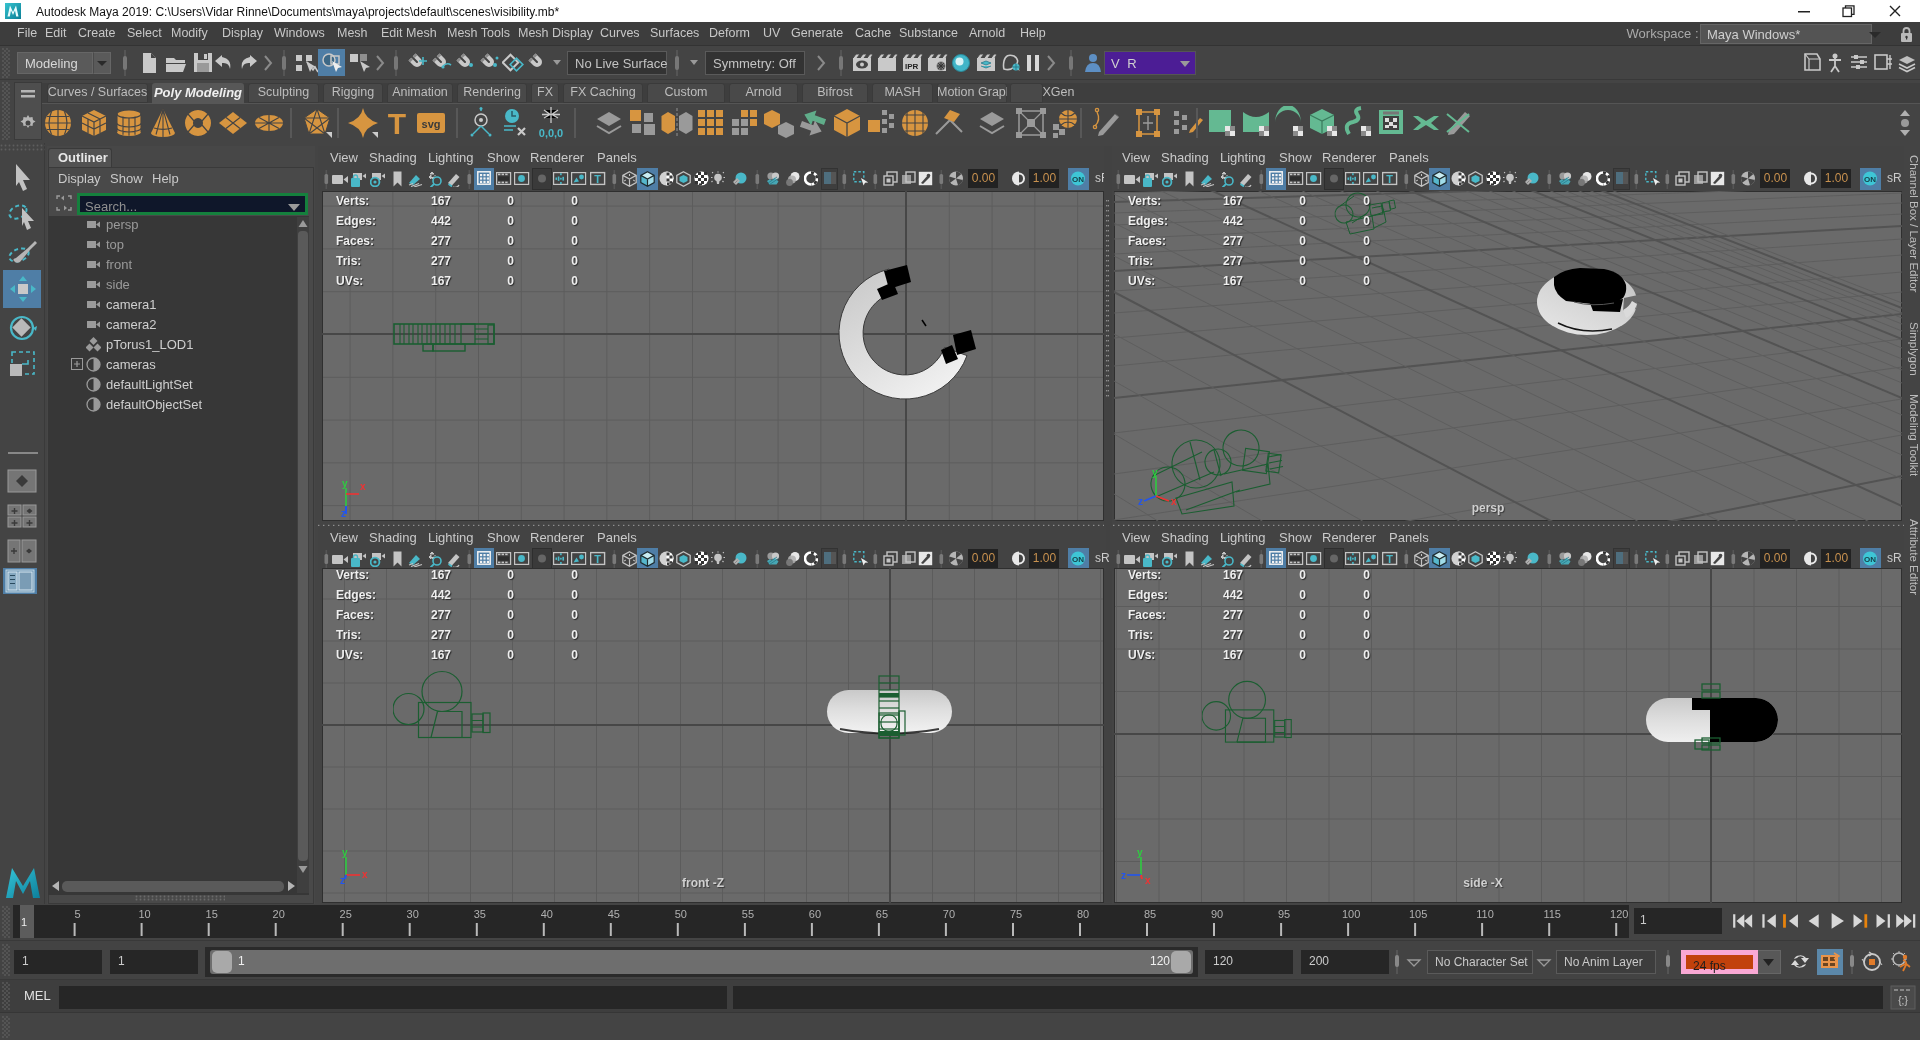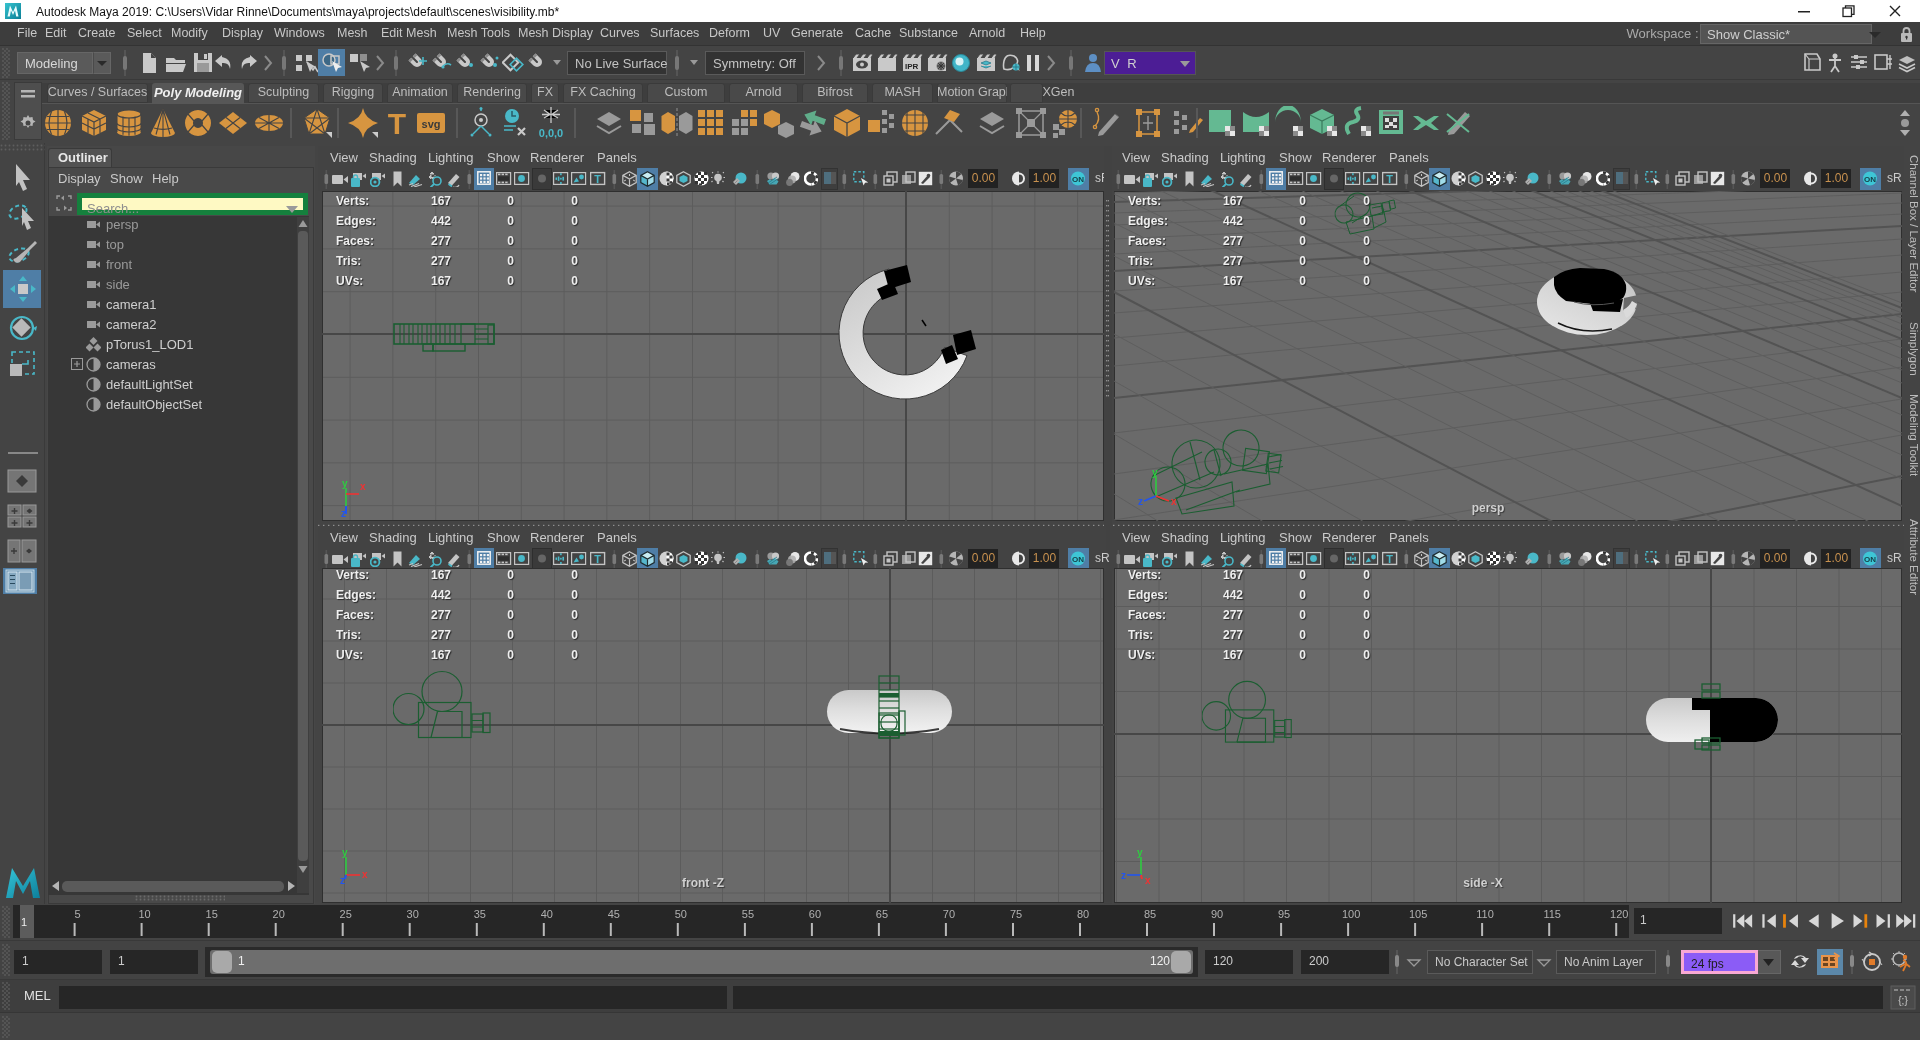--- a/index.html
+++ b/index.html
@@ -46,21 +46,21 @@
     <div class="t" style="position:absolute;left:650px;top:26px;height:16px;font-size:12.5px;color:#c8c8c8;">Surfaces</div>
     <div class="t" style="position:absolute;left:709px;top:26px;height:16px;font-size:12.5px;color:#c8c8c8;">Deform</div>
     <div class="t" style="position:absolute;left:763px;top:26px;height:16px;font-size:12.5px;color:#c8c8c8;">UV</div>
     <div class="t" style="position:absolute;left:791px;top:26px;height:16px;font-size:12.5px;color:#c8c8c8;">Generate</div>
     <div class="t" style="position:absolute;left:855px;top:26px;height:16px;font-size:12.5px;color:#c8c8c8;">Cache</div>
     <div class="t" style="position:absolute;left:899px;top:26px;height:16px;font-size:12.5px;color:#c8c8c8;">Substance</div>
     <div class="t" style="position:absolute;left:969px;top:26px;height:16px;font-size:12.5px;color:#c8c8c8;">Arnold</div>
     <div class="t" style="position:absolute;left:1020px;top:26px;height:16px;font-size:12.5px;color:#c8c8c8;">Help</div>
     <div class="t" style="position:absolute;left:1700px;top:26px;height:16px;font-size:13px;color:#aaaaaa;transform:translateX(-100%);-webkit-transform:translateX(-102%);">Workspace :</div>
     <div style="position:absolute;left:1700px;top:24px;width:172px;height:20px;background:#545454;border:1px solid #666;">
-      <div class="t" style="position:absolute;left:6px;top:2px;font-size:13px;color:#cfcfcf;">Show Classic*</div>
+      <div class="t" style="position:absolute;left:6px;top:2px;font-size:13px;color:#cfcfcf;">Maya Windows*</div>
     </div>
     <svg style="position:absolute;left:1868px;top:31px;width:14px;height:8px;" width="14" height="8" viewBox="0 0 14 8" xmlns="http://www.w3.org/2000/svg">
       <path d="M1 1 L13 1 L7 7 Z" fill="#2a2a2a"></path>
     </svg>
     <svg style="position:absolute;left:1898px;top:26px;width:17px;height:17px;" width="17" height="17" viewBox="0 0 17 17" xmlns="http://www.w3.org/2000/svg">
       <rect x="3" y="7" width="11" height="9" rx="1" fill="#b9b9b9"></rect>
       <path d="M5.5 7 V5 a3 3 0 0 1 6 0 V7" fill="none" stroke="#b9b9b9" stroke-width="1.8"></path>
       <circle cx="8.5" cy="11" r="1.2" fill="#333"></circle>
       <rect x="8" y="11" width="1.2" height="2.5" fill="#333"></rect>
     </svg>
@@ -702,21 +702,21 @@
     <div class="t" style="position:absolute;left:152px;top:171px;height:15px;font-size:13px;color:#c9c9c9;">Help</div>
     <svg style="position:absolute;left:54px;top:193px;width:20px;height:20px;" width="20" height="20" viewBox="0 0 20 20" xmlns="http://www.w3.org/2000/svg">
       <g stroke="#9a9a9a" stroke-width="1.4" fill="none">
         <path d="M6 3 h-3 v3 M14 3 h3 v3 M6 17 h-3 v-3 M14 17 h3 v-3"></path>
       </g>
       <g fill="#9a9a9a">
         <path d="M7 5 l3 -2.5 v5 z"></path>
         <path d="M13 15 l-3 2.5 v-5 z"></path>
       </g>
     </svg>
-    <div style="position:absolute;left:77px;top:193px;width:231px;height:22px;background:#fef9c3;border:5px solid #15803d;">
+    <div style="position:absolute;left:77px;top:193px;width:231px;height:22px;background:#0f172a;border:3px solid #15803d;">
       <div class="t" style="position:absolute;left:5px;top:3px;font-size:13px;color:#8f8f8f;">Search...</div>
       <svg style="position:absolute;right:4px;top:7px;" width="14" height="9" xmlns="http://www.w3.org/2000/svg" viewBox="0 0 14 9">
         <path d="M1 1 L13 1 L7 8 Z" fill="#9a9a9a"></path>
       </svg>
     </div>
     <div style="position:absolute;left:48px;top:216px;width:261px;height:679px;background:#373737;"></div>
     <svg style="position:absolute;left:86px;top:217px;width:15px;height:15px;" width="15" height="15" viewBox="0 0 15 15" xmlns="http://www.w3.org/2000/svg">
       <rect x="1" y="4" width="9" height="7" fill="#9a9a9a"></rect>
       <path d="M10 7.5 L14 4.5 v6 z" fill="#9a9a9a"></path>
     </svg>
@@ -2219,21 +2219,21 @@
     <svg style="position:absolute;left:1536px;top:958px;width:16px;height:10px;" width="16" height="10" viewBox="0 0 16 10" xmlns="http://www.w3.org/2000/svg">
       <path d="M2 2 h12 l-6 6 z" fill="none" stroke="#999" stroke-width="1.3"></path>
     </svg>
     <div style="position:absolute;left:1556px;top:950px;width:100px;height:24px;background:#3d3d3d;border:1px solid #5a5a5a;">
       <div class="t" style="position:absolute;left:7px;top:4px;font-size:12px;color:#c9c9c9;">No Anim Layer</div>
     </div>
     <svg style="position:absolute;left:1665px;top:950px;width:6px;height:24px;" width="6" height="24" viewBox="0 0 6 24" xmlns="http://www.w3.org/2000/svg">
       <rect x="2" y="0" width="2" height="24" fill="#555"></rect>
       <rect x="1" y="5" width="4" height="12" rx="2" fill="#888"></rect>
     </svg>
-    <div style="position:absolute;left:1681px;top:950px;width:77px;height:24px;background:#8b5cf6;border:3px solid #f9a8d4;padding-left:40px;">
+    <div style="position:absolute;left:1681px;top:950px;width:77px;height:24px;background:#c2410c;border:5px solid #f9a8d4;padding-left:40px;">
       <div class="t" style="position:absolute;left:7px;top:4px;font-size:12px;color:#1e1e1e;">24 fps</div>
     </div>
     <div style="position:absolute;left:1758px;top:950px;width:23px;height:24px;background:#585858;border:1px solid #666;border-left:none;"><svg width="21" height="22" viewBox="0 0 21 22" xmlns="http://www.w3.org/2000/svg">
         <path d="M5 8 h11 l-5.5 7 z" fill="#222"></path>
       </svg></div>
     <svg style="position:absolute;left:1789px;top:951px;width:24px;height:22px;" width="24" height="22" viewBox="0 0 24 22" xmlns="http://www.w3.org/2000/svg">
       <path d="M5 8 a6.5 5 0 0 1 12 -1 l3 0 -4 5 -4 -5 3 0 a4 3.4 0 0 0 -7 0 z" fill="#d9d9d9"></path>
       <path d="M17 13 a6.5 5 0 0 1 -12 1 l-3 0 4 -5 4 5 -3 0 a4 3.4 0 0 0 7 0 z" fill="#d9d9d9"></path>
     </svg>
     <div style="position:absolute;left:1817px;top:949px;width:26px;height:26px;background:#5b87a8;"></div>

